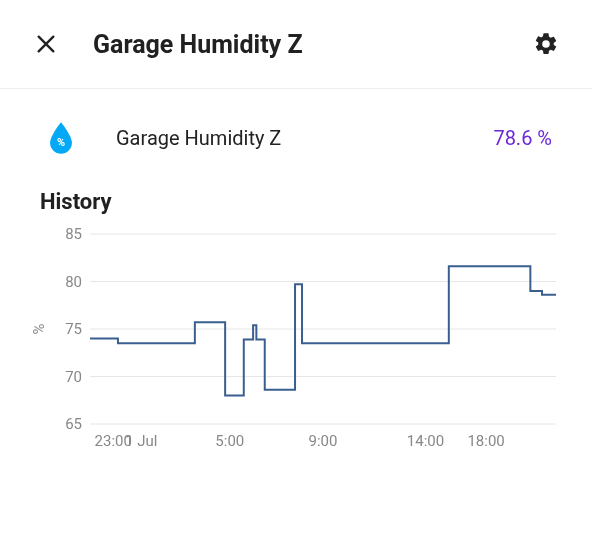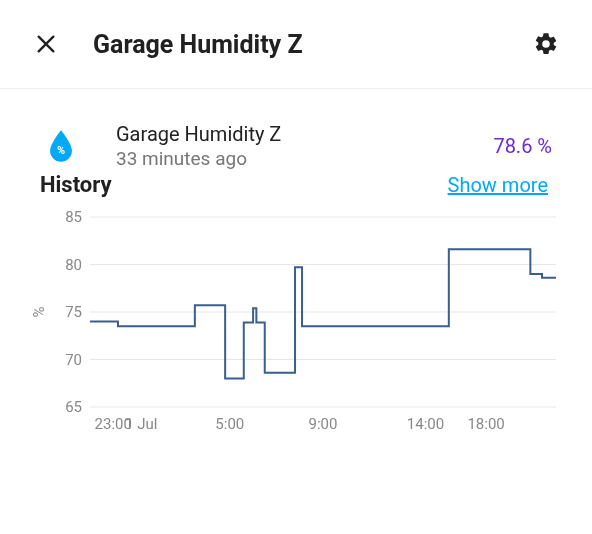--- a/index.html
+++ b/index.html
@@ -8,21 +8,21 @@
   .hdr-close{width:44px;height:44px;display:flex;align-items:center;justify-content:center;cursor:pointer}
   .hdr-title{font-size:25px;font-weight:700;margin-left:25px;flex:1 1 auto}
   .hdr-gear{width:44px;height:44px;display:flex;align-items:center;justify-content:center;cursor:pointer}
   .body{padding:0 40px 0 40px}
   .card{display:flex;align-items:center;margin-top:32px}
   .card-icon{width:42px;display:flex;align-items:center;justify-content:center}
   .card-text{margin-left:34px;flex:1 1 auto;line-height:1.3}
   .card-title{font-size:20px;color:#222}
   .card-sub{font-size:19px;color:#777}
   .card-value{font-size:20px;color:#6d28d9;white-space:nowrap}
-  .history-row{display:flex;align-items:flex-end;padding-right:4px}
+  .history-row{display:flex;align-items:flex-start;margin-top:34px;padding-right:4px}
   .history-title{font-size:22px;font-weight:700;flex:1 1 auto}
   .showmore{font-size:20px;color:#03a9f4;text-decoration:underline;cursor:pointer}
   .chart-wrap{position:relative;margin-top:14px;margin-left:-8px;height:230px}
   svg{display:block}
 </style>
 </head>
 <body>
 
 <div class="page">
 
@@ -43,28 +43,26 @@
   <div class="body">
     <div class="card">
       <div class="card-icon">
         <svg width="30" height="34" viewBox="0 0 24 28">
           <path fill="#03a9f4" d="M12 1 C12 1 3 12 3 18 a9 9 0 0 0 18 0 C21 12 12 1 12 1 Z"></path>
           <text x="12" y="20.5" text-anchor="middle" font-size="9" font-weight="700" fill="#fff">%</text>
         </svg>
       </div>
       <div class="card-text">
         <div class="card-title">Garage Humidity Z</div>
-        <div class="card-sub">33 minutes ago</div>
       </div>
       <div class="card-value">78.6 %</div>
     </div>
 
     <div class="history-row">
       <div class="history-title">History</div>
-      <a class="showmore">Show more</a>
     </div>
 
     <div class="chart-wrap">
       <svg id="chart-svg" width="530" height="230">
           <line x1="58" x2="524" y1="196" y2="196" stroke="#e6e6e6" stroke-width="1"></line>
           <text x="50" y="201" text-anchor="end" font-size="15" fill="#888">65</text>
           <line x1="58" x2="524" y1="148.5" y2="148.5" stroke="#e6e6e6" stroke-width="1"></line>
           <text x="50" y="153.5" text-anchor="end" font-size="15" fill="#888">70</text>
           <line x1="58" x2="524" y1="101" y2="101" stroke="#e6e6e6" stroke-width="1"></line>
           <text x="50" y="106" text-anchor="end" font-size="15" fill="#888">75</text>

